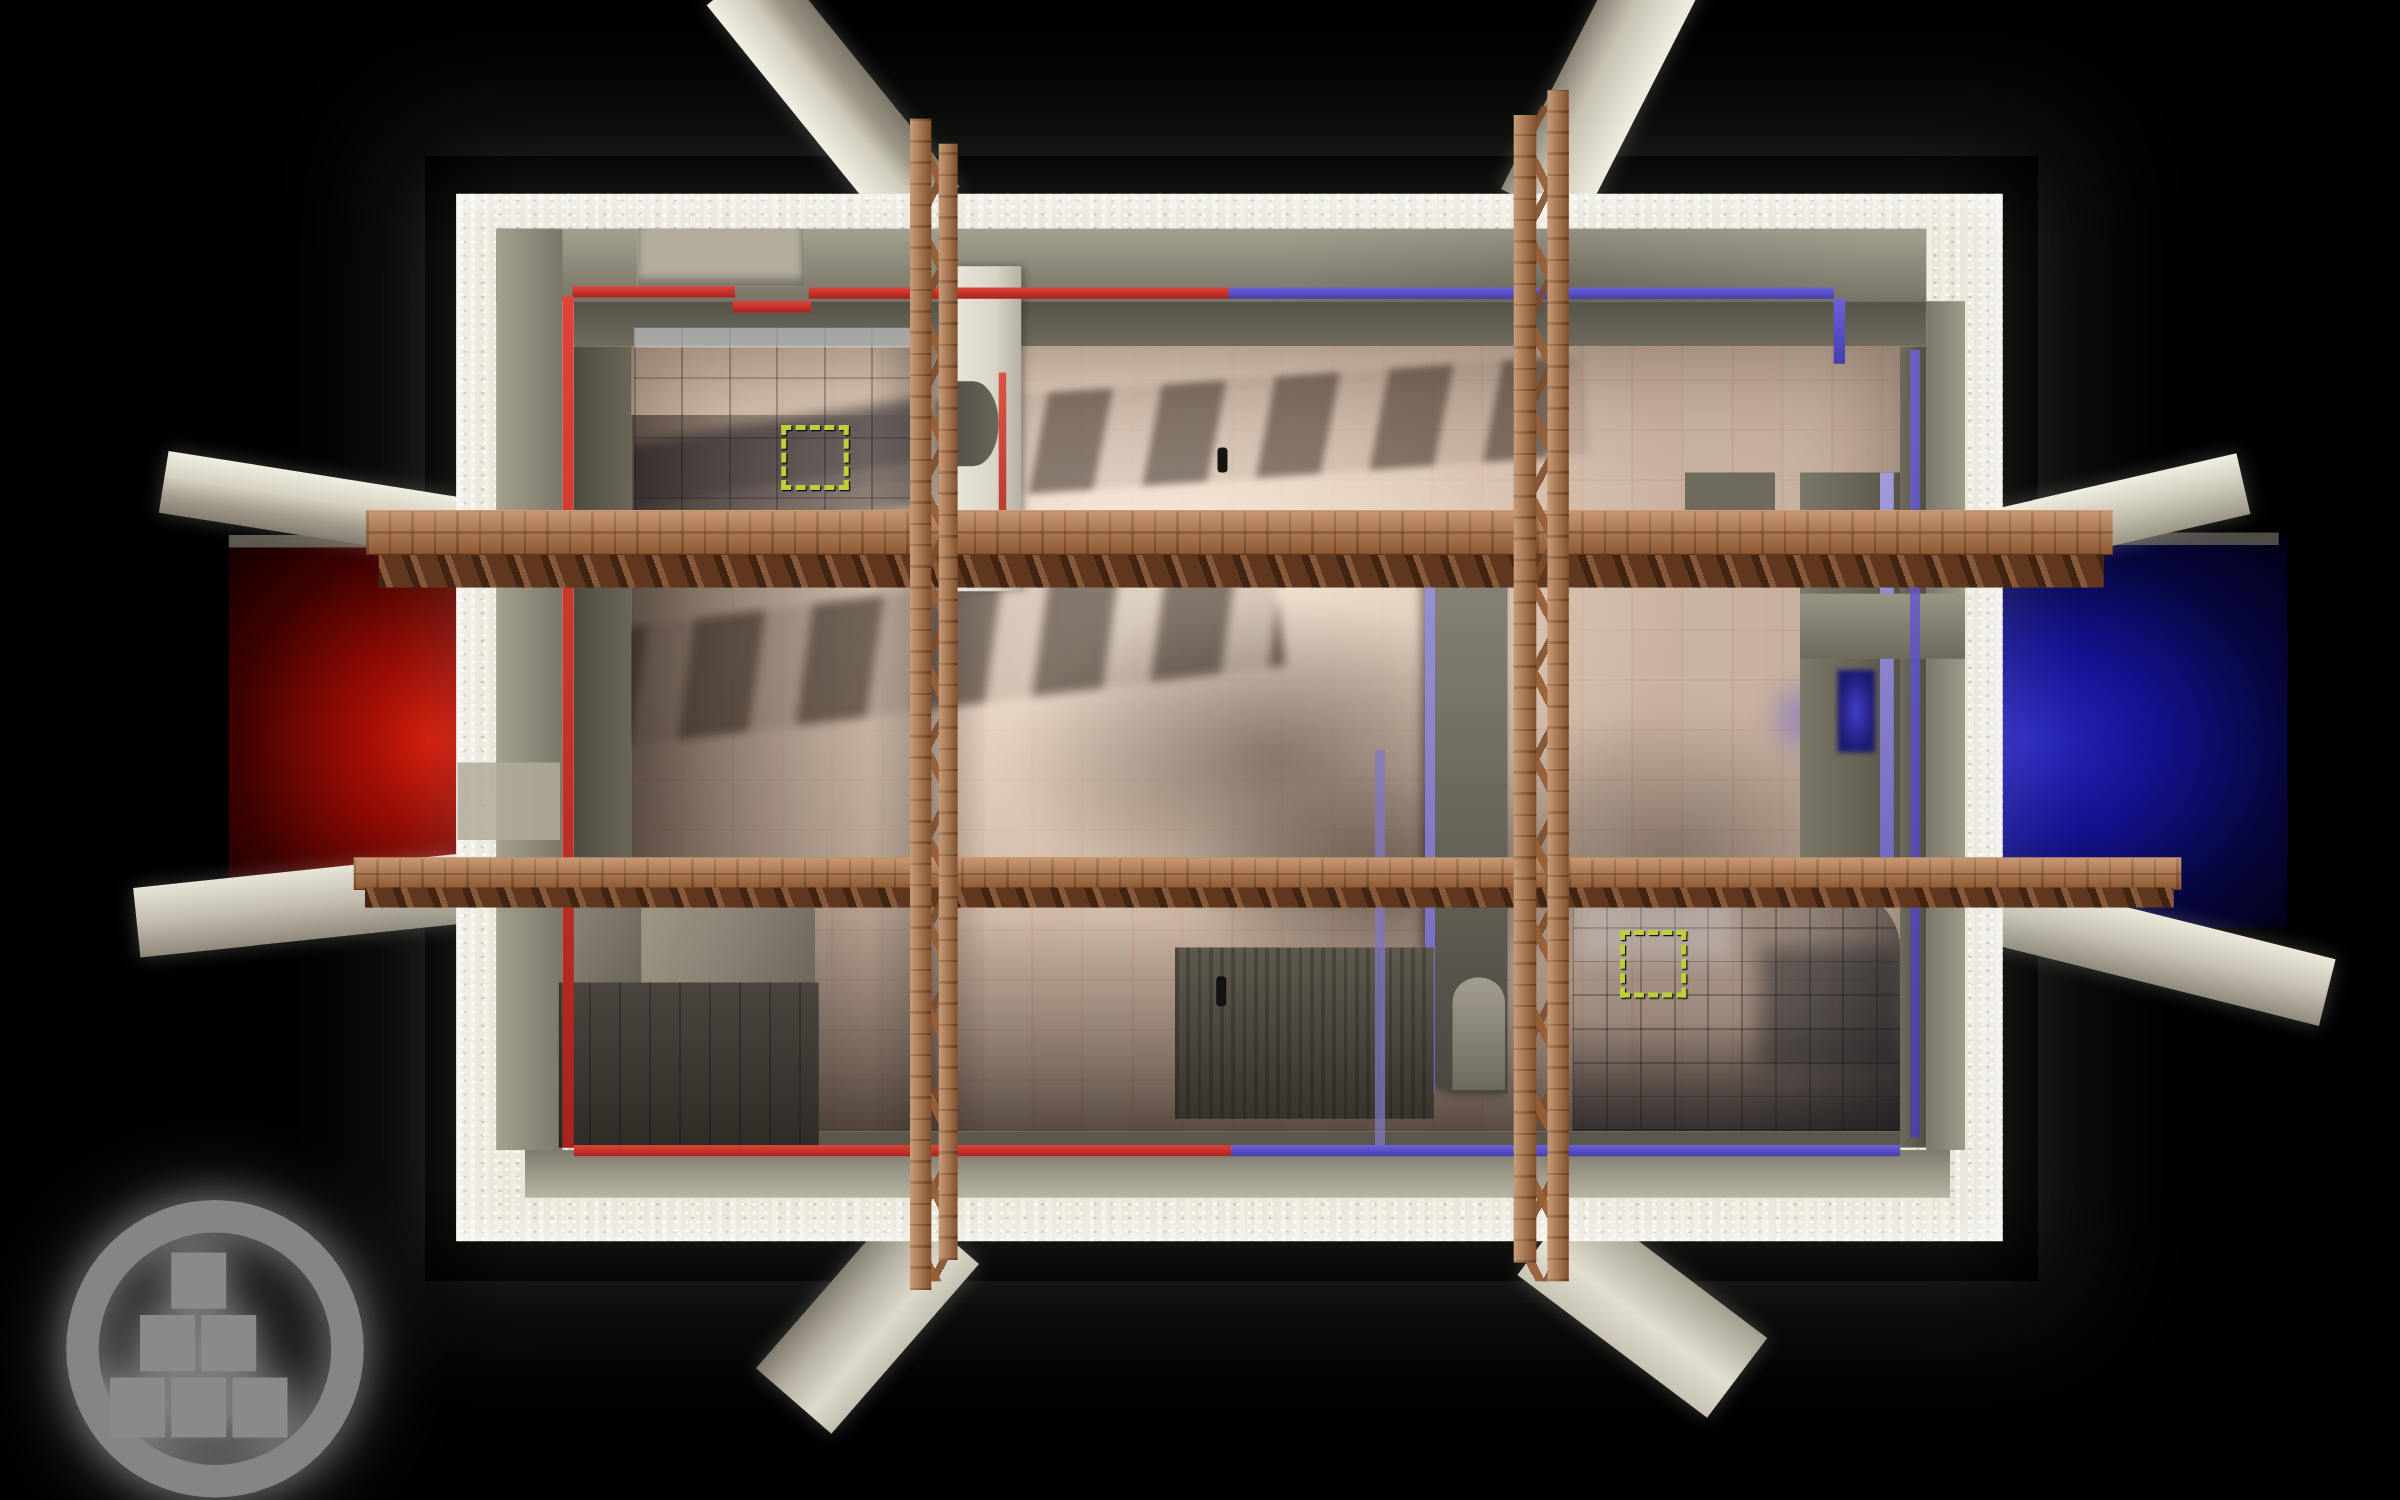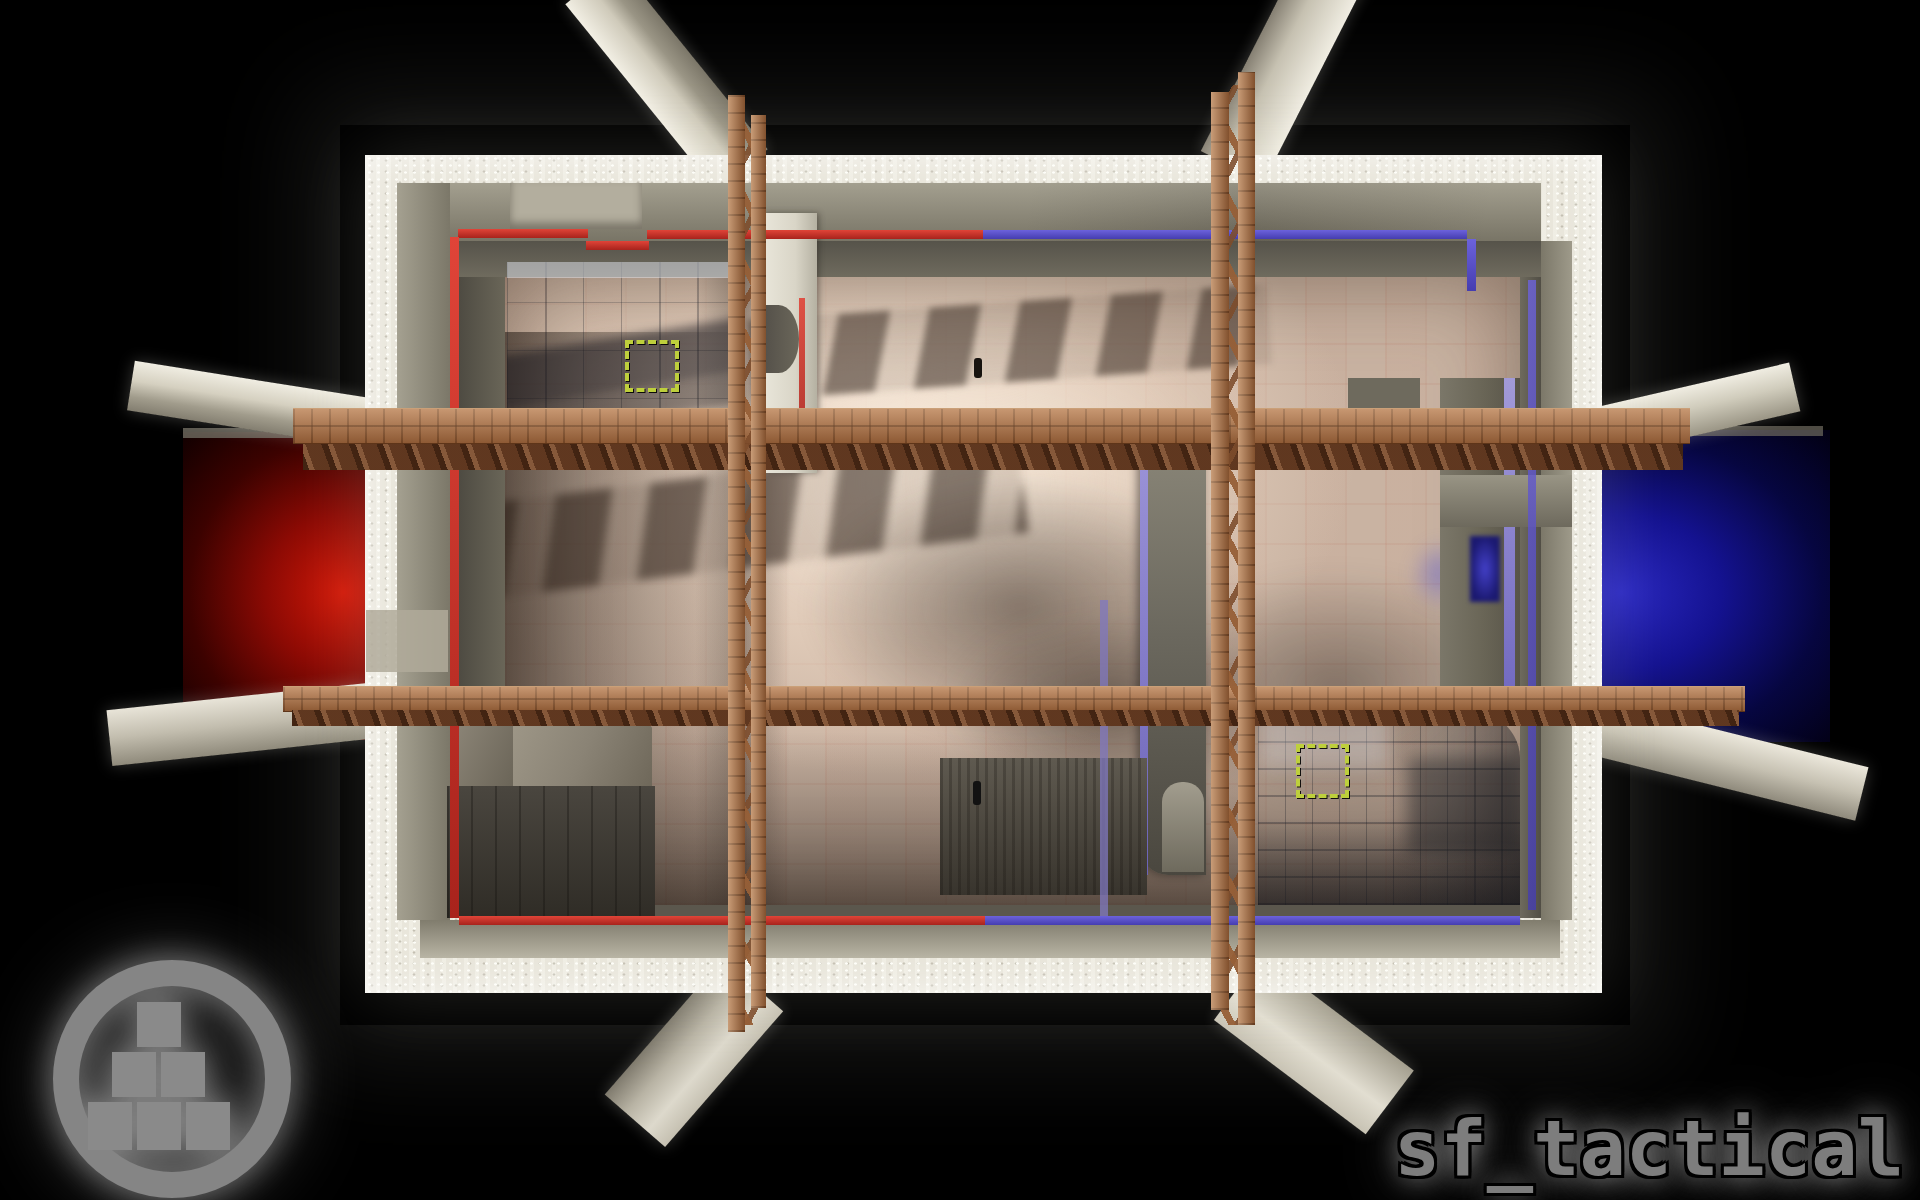--- a/index.html
+++ b/index.html
@@ -237,15 +237,14 @@
   <div class="a" id="logo" style="left:50px;top:955px;width:245px;height:245px;">
     <div class="a ring" style="left:3px;top:5px;"></div>
     <div class="a blk" style="left:87px;top:47px;"></div>
     <div class="a blk" style="left:62px;top:97px;"></div>
     <div class="a blk" style="left:111px;top:97px;"></div>
     <div class="a blk" style="left:38px;top:147px;height:48px;"></div>
     <div class="a blk" style="left:87px;top:147px;height:48px;"></div>
     <div class="a blk" style="left:136px;top:147px;height:48px;"></div>
   </div>
 
-  <div class="a" id="map-title" style="right:16px;top:1110px;">sf_tactical</div>
 
 </div>
 
 </body></html>

